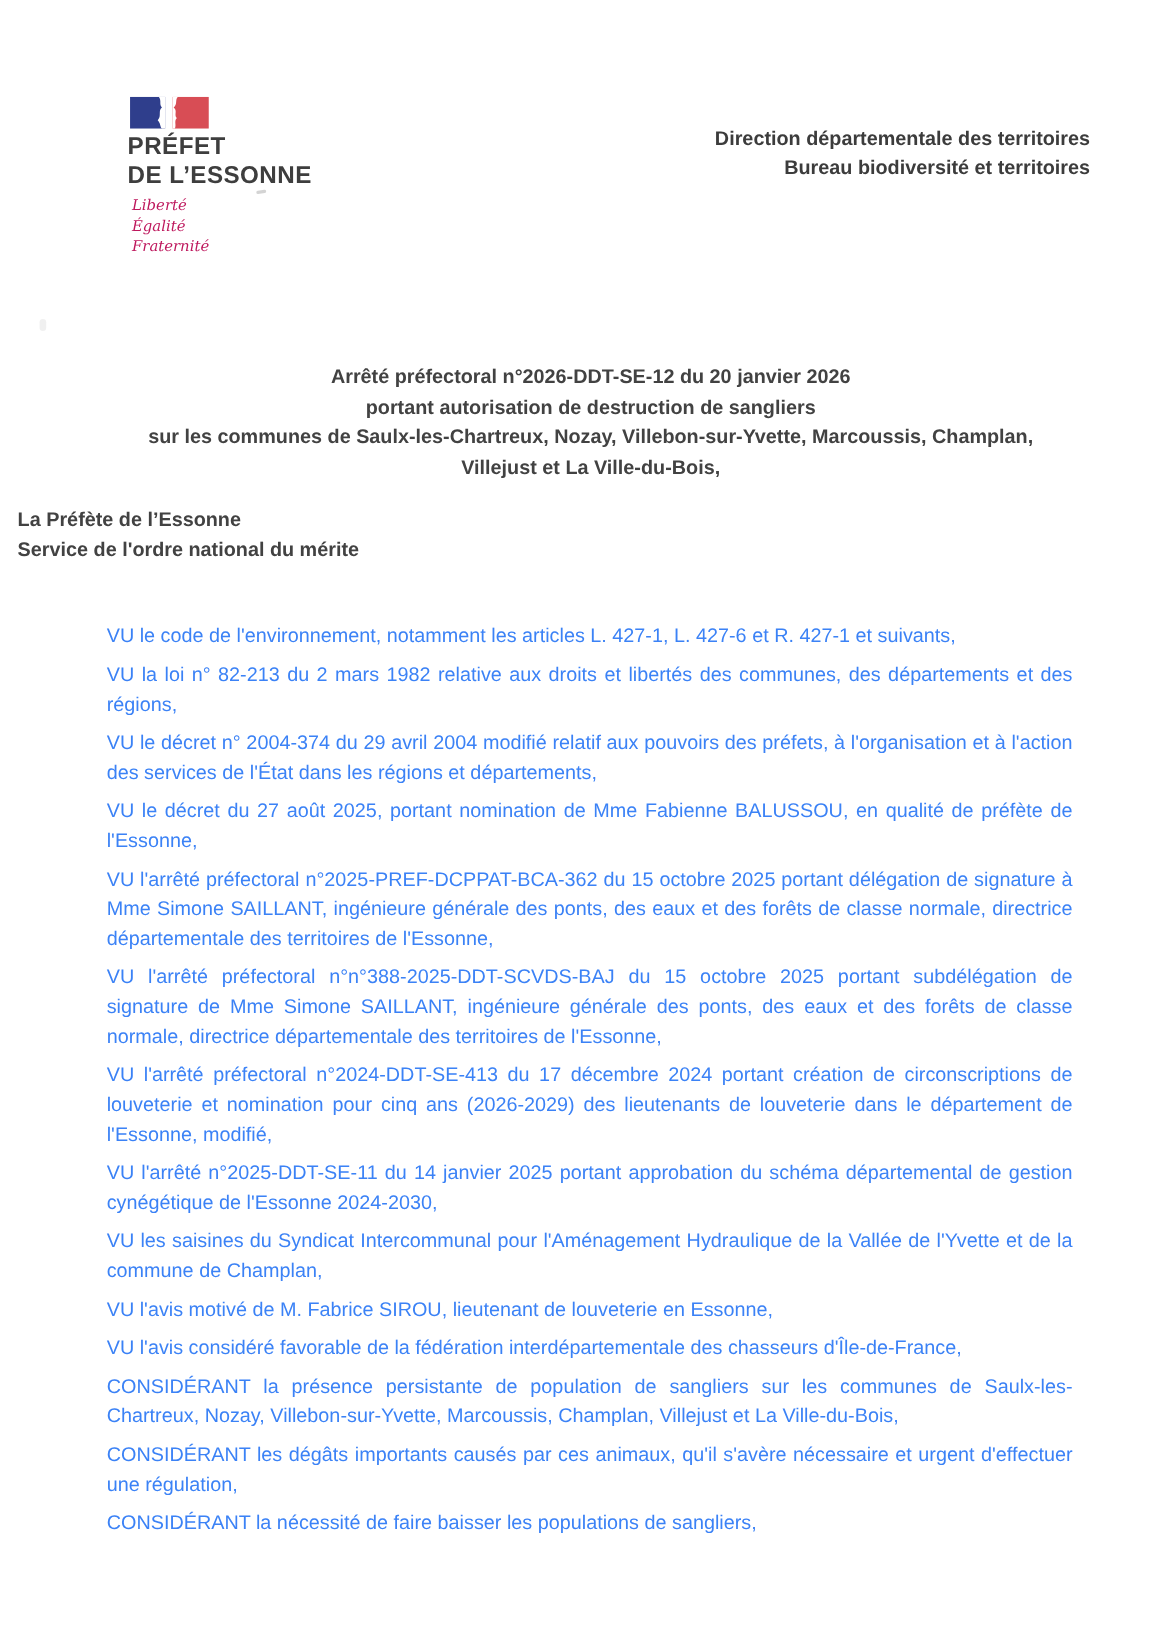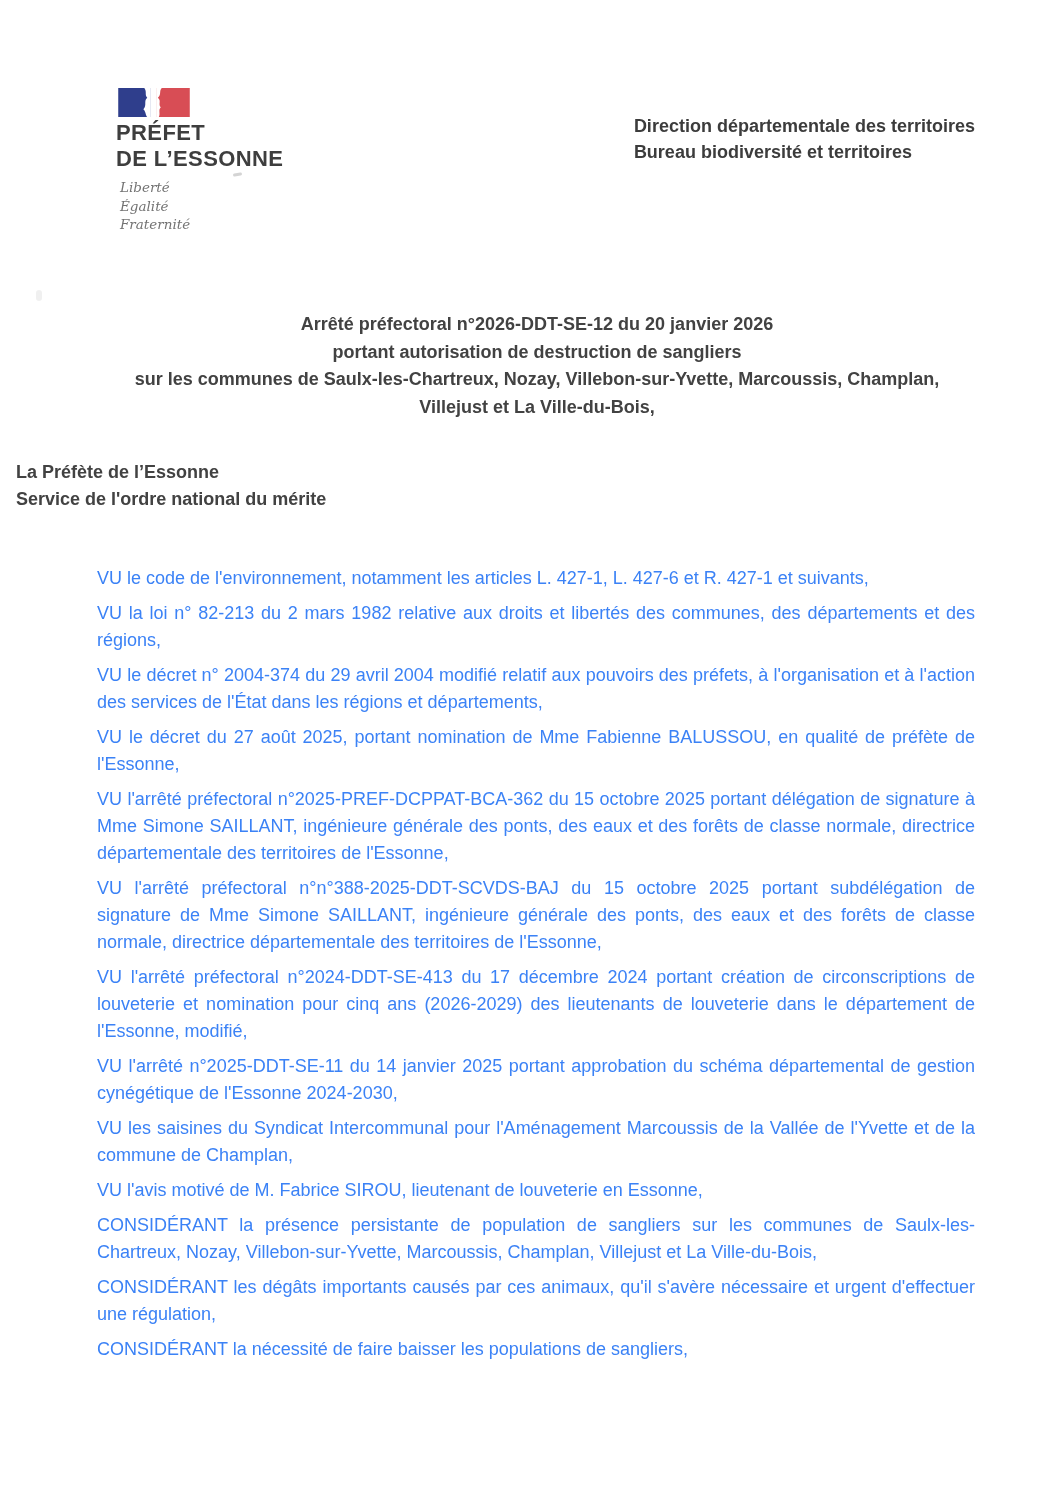--- a/index.html
+++ b/index.html
@@ -24,38 +24,39 @@
     color: #3e3e3e;
   }
   .logo-line.first { margin-top: 3px; }
   .motto {
     margin-top: 6px;
     margin-left: 4px;
     font-family: "DejaVu Serif", serif;
     font-style: italic;
     font-size: 13.5px;
     line-height: 18.5px;
-    color: #737373;
+    color: #be185d;
   }
 
   
   .dept {
     position: absolute;
     top: 114px;
-    right: 83px;
+    right: 67px;
+    text-align: right;
     font-weight: bold;
     font-size: 18px;
     line-height: 25.5px;
     color: #3c3c3c;
   }
 
   
   .title-block {
     position: absolute;
-    top: 311px;
+    top: 329px;
     left: 16px;
     right: 0;
     text-align: center;
     font-weight: bold;
     font-size: 18px;
     line-height: 27.5px;
     color: #424242;
   }
   .authority-block {
     position: absolute;
@@ -141,22 +142,23 @@
 
   <main class="body-text">
     <p>VU le code de l'environnement, notamment les articles L. 427-1, L. 427-6 et R. 427-1 et suivants,</p>
     <p>VU la loi n° 82-213 du 2 mars 1982 relative aux droits et libertés des communes, des départements et des régions,</p>
     <p>VU le décret n° 2004-374 du 29 avril 2004 modifié relatif aux pouvoirs des préfets, à l'organisation et à l'action des services de l'État dans les régions et départements,</p>
     <p>VU le décret du 27 août 2025, portant nomination de Mme Fabienne BALUSSOU, en qualité de préfète de l'Essonne,</p>
     <p>VU l'arrêté préfectoral n°2025-PREF-DCPPAT-BCA-362 du 15 octobre 2025 portant délégation de signature à Mme Simone SAILLANT, ingénieure générale des ponts, des eaux et des forêts de classe normale, directrice départementale des territoires de l'Essonne,</p>
     <p>VU l'arrêté préfectoral n°n°388-2025-DDT-SCVDS-BAJ du 15 octobre 2025 portant subdélégation de signature de Mme Simone SAILLANT, ingénieure générale des ponts, des eaux et des forêts de classe normale, directrice départementale des territoires de l'Essonne,</p>
     <p>VU l'arrêté préfectoral n°2024-DDT-SE-413 du 17 décembre 2024 portant création de circonscriptions de louveterie et nomination pour cinq ans (2026-2029) des lieutenants de louveterie dans le département de l'Essonne, modifié,</p>
     <p>VU l'arrêté n°2025-DDT-SE-11 du 14 janvier 2025 portant approbation du schéma départemental de gestion cynégétique de l'Essonne 2024-2030,</p>
-    <p>VU les saisines du Syndicat Intercommunal pour l'Aménagement Marcoussis de la Vallée de l'Yvette et de la commune de Champlan,</p>
+    <p>VU les saisines du Syndicat Intercommunal pour l'Aménagement Hydraulique de la Vallée de l'Yvette et de la commune de Champlan,</p>
     <p>VU l'avis motivé de M. Fabrice SIROU, lieutenant de louveterie en Essonne,</p>
+    <p>VU l'avis considéré favorable de la fédération interdépartementale des chasseurs d'Île-de-France,</p>
     <p>CONSIDÉRANT la présence persistante de population de sangliers sur les communes de Saulx-les-Chartreux, Nozay, Villebon-sur-Yvette, Marcoussis, Champlan, Villejust et La Ville-du-Bois,</p>
     <p>CONSIDÉRANT les dégâts importants causés par ces animaux, qu'il s'avère nécessaire et urgent d'effectuer une régulation,</p>
     <p>CONSIDÉRANT la nécessité de faire baisser les populations de sangliers,</p>
   </main>
 
   <div class="artifact-dash"></div>
   <div class="artifact-smudge"></div>
 
 </div>
 

